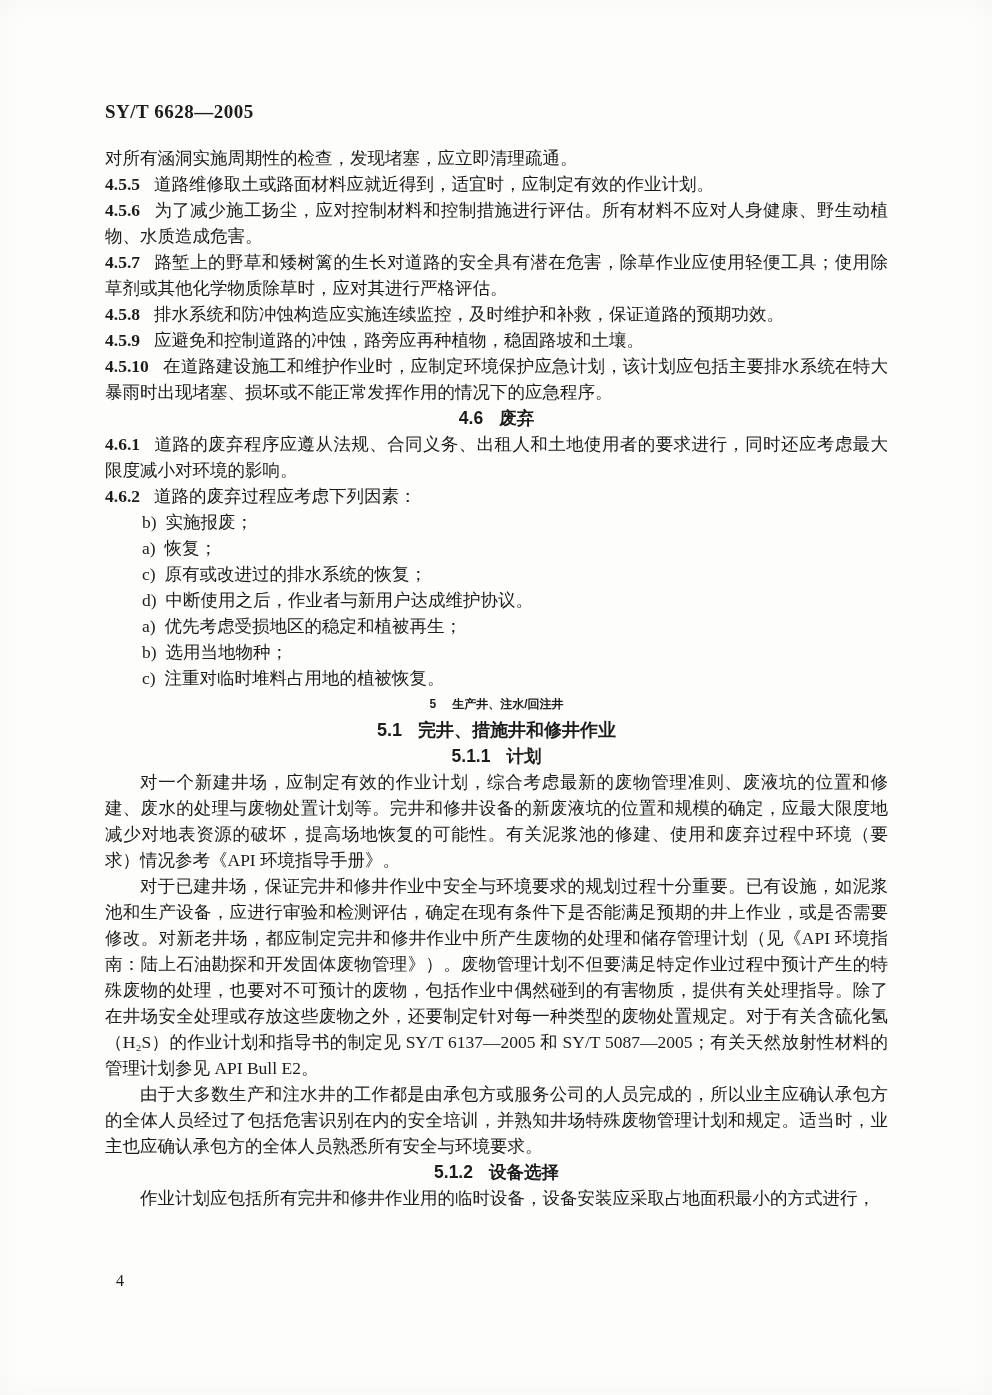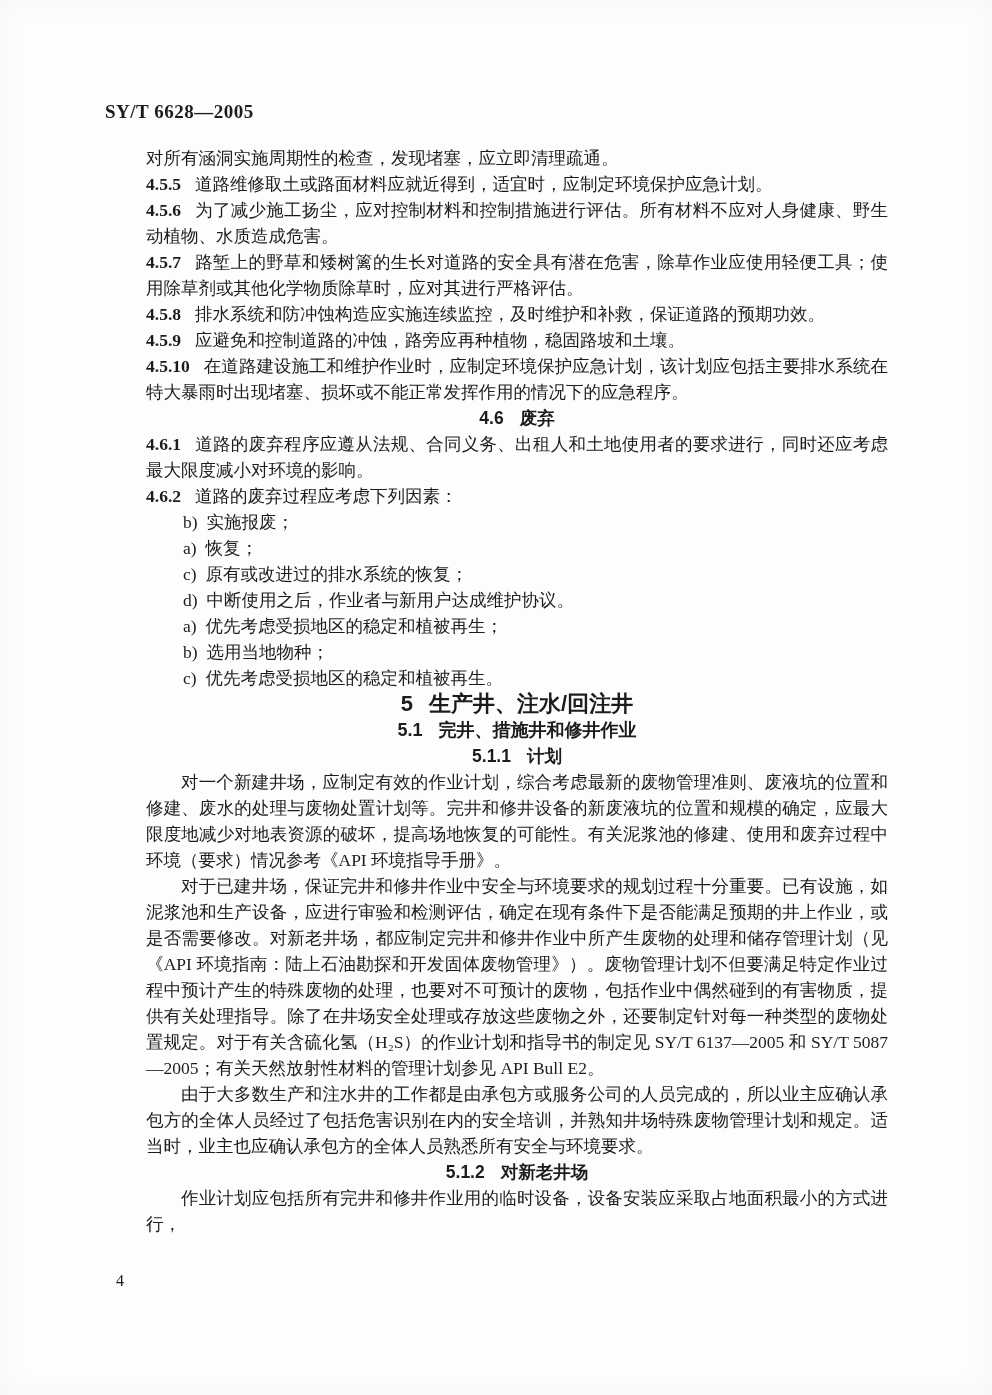--- a/index.html
+++ b/index.html
@@ -22,37 +22,36 @@
     font-size: 19px;
     font-weight: 700;
     line-height: 24px;
     letter-spacing: 0.5px;
     margin-bottom: 21px;
   }
   .doc {
     font-size: 17.5px;
     line-height: 26px;
     text-align: justify;
-    margin-left: 41px;
   }
   .doc p { margin: 0; }
   
   .clause .num {
     font-weight: 700;
     margin-right: 14px;
     white-space: nowrap;
   }
   
   .h1, .h2, .h3 {
     font-family: "Liberation Sans", "DejaVu Sans", sans-serif;
     font-weight: 700;
     text-align: center;
   }
   .h1 .num, .h2 .num, .h3 .num { margin-right: 16px; }
-  .h1 { margin-top: 14px; margin-bottom: 14px; font-size: 22px; }
+  .h1 { margin-top: 14px; margin-bottom: 14px; font-size: 12px; }
   .h2 { margin-top: 0; font-size: 18px; }
   .hsub { font-size: 17.5px; }
   
   .li { padding-left: 37px; text-align: left; }
   .li .marker { margin-right: 9px; }
   
   .para { text-indent: 2em; }
   .cont { text-align: left; }
   .page-footer {
     position: absolute;
@@ -68,21 +67,21 @@
 <div class="page">
 
   <div class="page-header">
     <span>SY/T 6628—2005</span>
   </div>
 
   <div class="doc">
 
     <p class="cont"><span>对所有涵洞实施周期性的检查，发现堵塞，应立即清理疏通。</span></p>
 
-    <p class="clause"><span class="num">4.5.5</span><span>道路维修取土或路面材料应就近得到，适宜时，应制定环境保护应急计划。</span></p>
+    <p class="clause"><span class="num">4.5.5</span><span>道路维修取土或路面材料应就近得到，适宜时，应制定有效的作业计划。</span></p>
 
     <p class="clause"><span class="num">4.5.6</span><span>为了减少施工扬尘，应对控制材料和控制措施进行评估。所有材料不应对人身健康、野生动植物、水质造成危害。</span></p>
 
     <p class="clause"><span class="num">4.5.7</span><span>路堑上的野草和矮树篱的生长对道路的安全具有潜在危害，除草作业应使用轻便工具；使用除草剂或其他化学物质除草时，应对其进行严格评估。</span></p>
 
     <p class="clause"><span class="num">4.5.8</span><span>排水系统和防冲蚀构造应实施连续监控，及时维护和补救，保证道路的预期功效。</span></p>
 
     <p class="clause"><span class="num">4.5.9</span><span>应避免和控制道路的冲蚀，路旁应再种植物，稳固路坡和土壤。</span></p>
 
     <p class="clause"><span class="num">4.5.10</span><span>在道路建设施工和维护作业时，应制定环境保护应急计划，该计划应包括主要排水系统在特大暴雨时出现堵塞、损坏或不能正常发挥作用的情况下的应急程序。</span></p>
@@ -94,35 +93,35 @@
     <p class="clause"><span class="num">4.6.2</span><span>道路的废弃过程应考虑下列因素：</span></p>
 
     <p class="li"><span class="marker">b)</span><span>实施报废；</span></p>
     <p class="li"><span class="marker">a)</span><span>恢复；</span></p>
     <p class="li"><span class="marker">c)</span><span>原有或改进过的排水系统的恢复；</span></p>
     <p class="li"><span class="marker">d)</span><span>中断使用之后，作业者与新用户达成维护协议。</span></p>
 
 
     <p class="li"><span class="marker">a)</span><span>优先考虑受损地区的稳定和植被再生；</span></p>
     <p class="li"><span class="marker">b)</span><span>选用当地物种；</span></p>
-    <p class="li"><span class="marker">c)</span><span>优先考虑受损地区的稳定和植被再生。</span></p>
+    <p class="li"><span class="marker">c)</span><span>注重对临时堆料占用地的植被恢复。</span></p>
 
     <p class="h1"><span class="num">5</span><span>生产井、注水/回注井</span></p>
 
     <p class="h2"><span class="num">5.1</span><span>完井、措施井和修井作业</span></p>
 
     <p class="h3"><span class="num">5.1.1</span><span>计划</span></p>
 
     <p class="para"><span>对一个新建井场，应制定有效的作业计划，综合考虑最新的废物管理准则、废液坑的位置和修建、废水的处理与废物处置计划等。完井和修井设备的新废液坑的位置和规模的确定，应最大限度地减少对地表资源的破坏，提高场地恢复的可能性。有关泥浆池的修建、使用和废弃过程中环境（要求）情况参考《API 环境指导手册》。</span></p>
 
     <p class="para"><span>对于已建井场，保证完井和修井作业中安全与环境要求的规划过程十分重要。已有设施，如泥浆池和生产设备，应进行审验和检测评估，确定在现有条件下是否能满足预期的井上作业，或是否需要修改。对新老井场，都应制定完井和修井作业中所产生废物的处理和储存管理计划（见《API 环境指南：陆上石油勘探和开发固体废物管理》）。废物管理计划不但要满足特定作业过程中预计产生的特殊废物的处理，也要对不可预计的废物，包括作业中偶然碰到的有害物质，提供有关处理指导。除了在井场安全处理或存放这些废物之外，还要制定针对每一种类型的废物处置规定。对于有关含硫化氢（H₂S）的作业计划和指导书的制定见 SY/T 6137—2005 和 SY/T 5087—2005；有关天然放射性材料的管理计划参见 API Bull E2。</span></p>
 
     <p class="para"><span>由于大多数生产和注水井的工作都是由承包方或服务公司的人员完成的，所以业主应确认承包方的全体人员经过了包括危害识别在内的安全培训，并熟知井场特殊废物管理计划和规定。适当时，业主也应确认承包方的全体人员熟悉所有安全与环境要求。</span></p>
 
-    <p class="h3"><span class="num">5.1.2</span><span>对新老井场</span></p>
+    <p class="h3"><span class="num">5.1.2</span><span>设备选择</span></p>
 
     <p class="para"><span>作业计划应包括所有完井和修井作业用的临时设备，设备安装应采取占地面积最小的方式进行，</span></p>
 
   </div>
 
   <div class="page-footer">
     <span>4</span>
   </div>
 
 </div>

